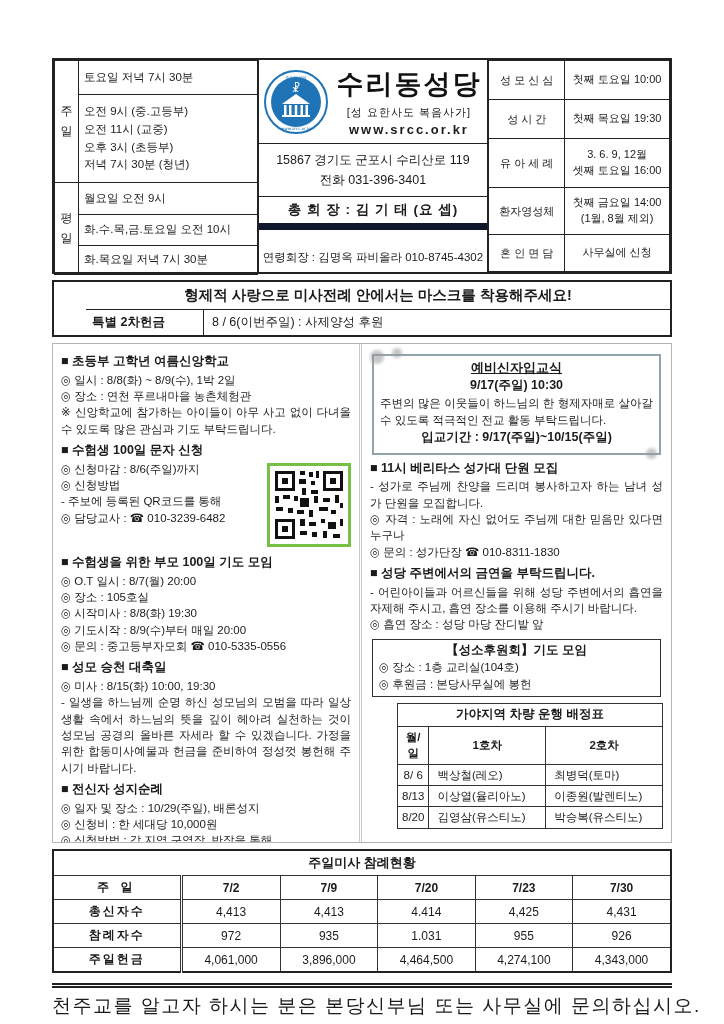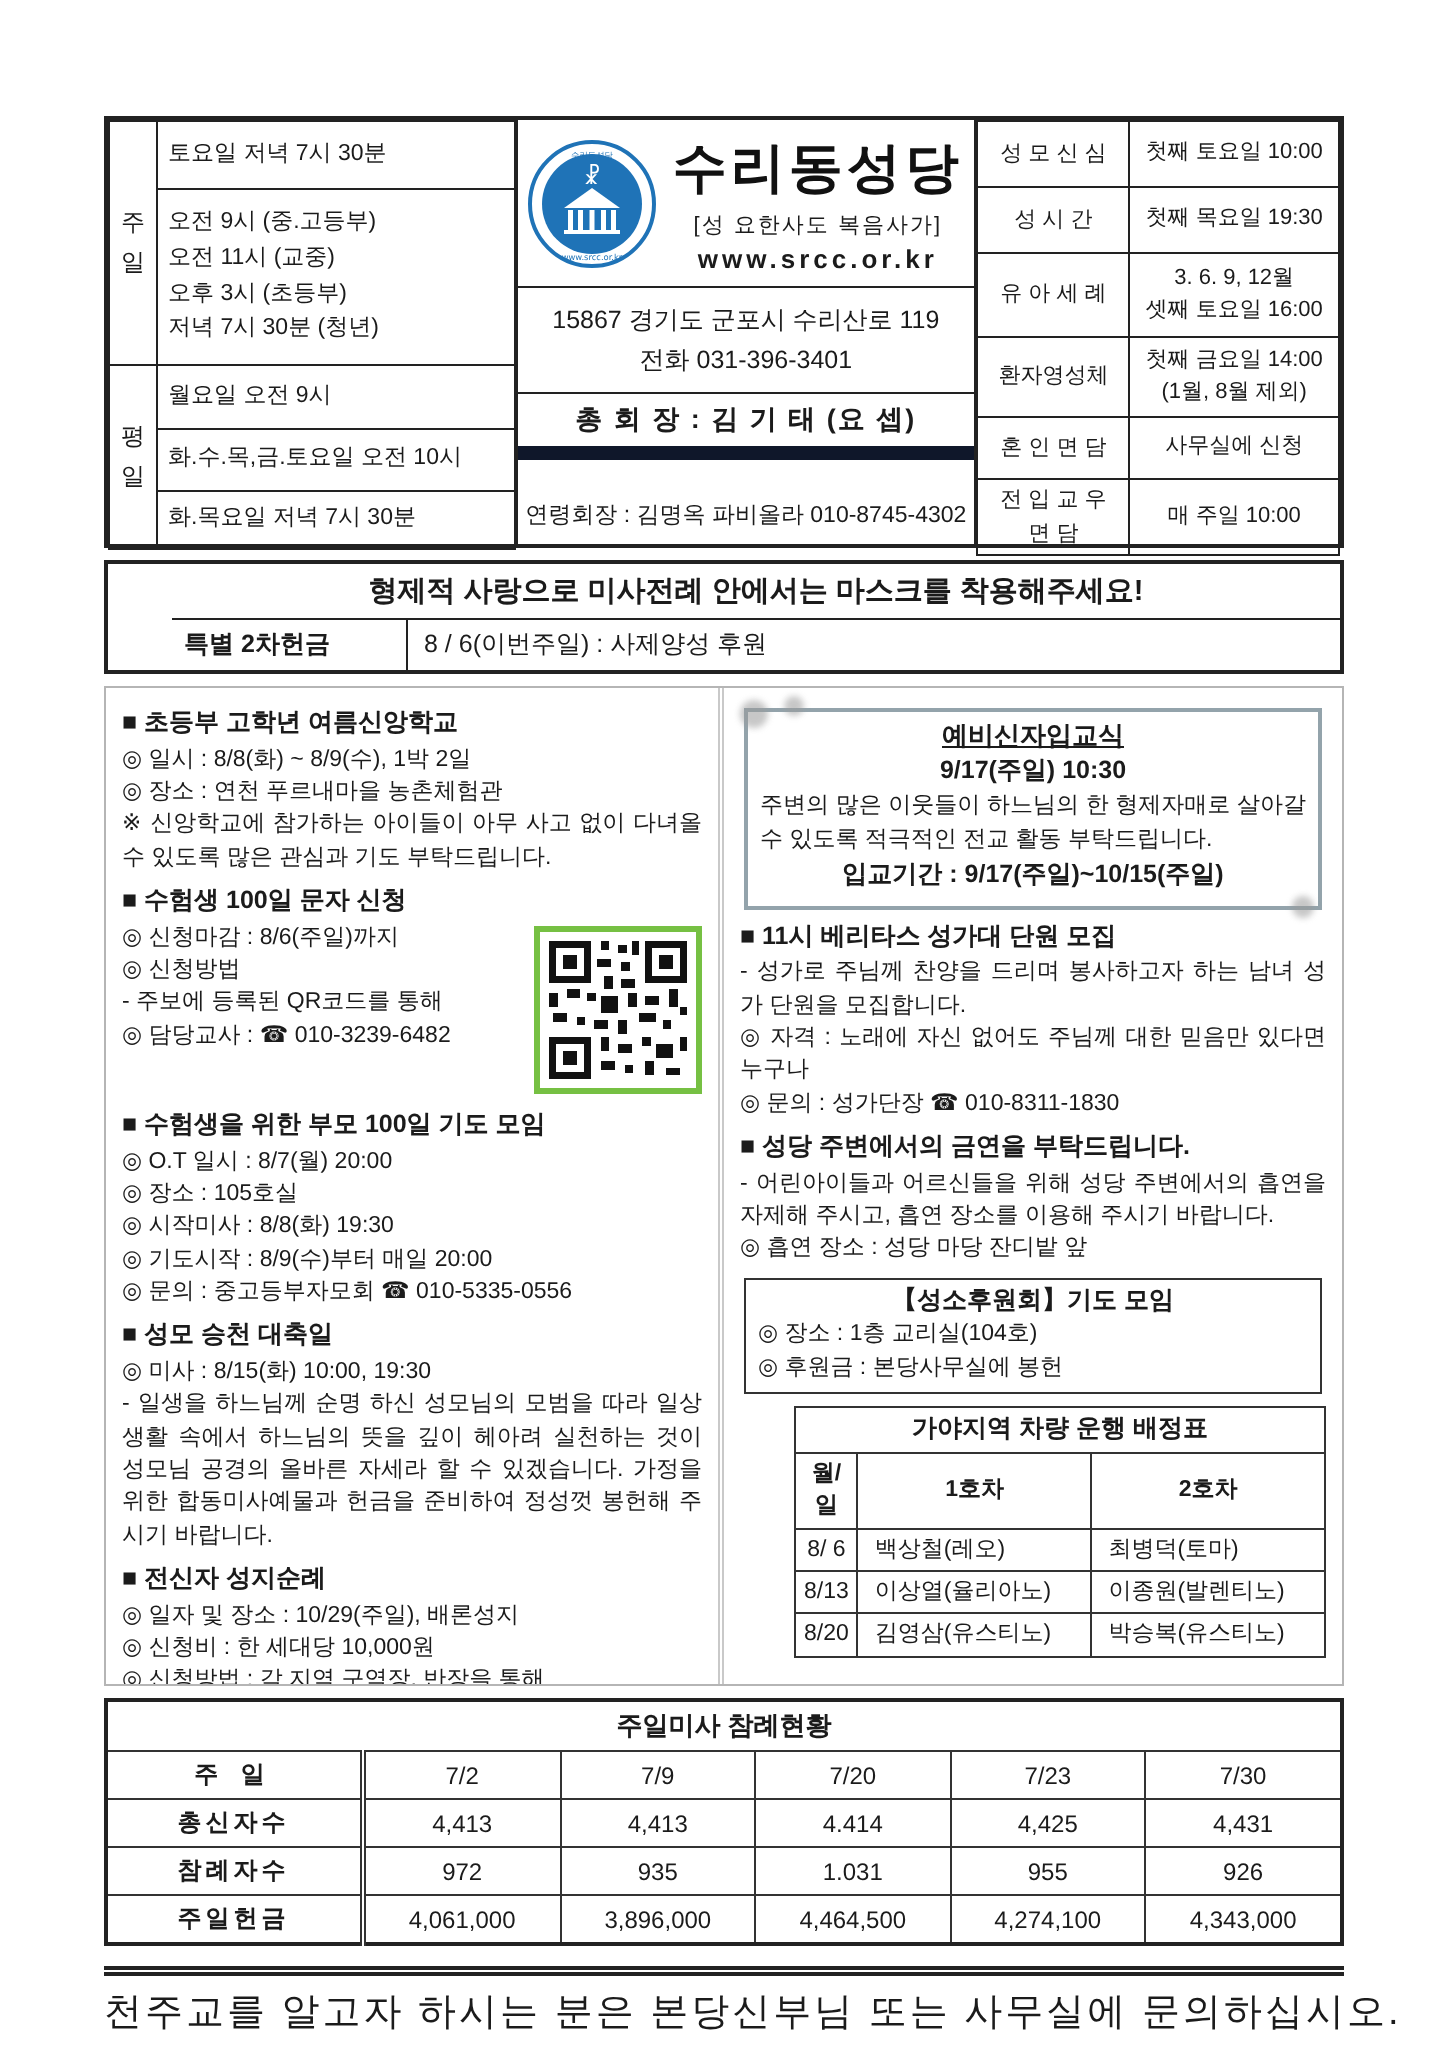--- a/index.html
+++ b/index.html
@@ -69,21 +69,21 @@
   .vehicle td.day { width:46px; text-align:center; }
   .vehicle td.name { width:50%; padding-left:8px; }
 
   
   .attendance { margin-top:6px; }
   .attendance table { border-collapse:collapse; width:100%; font-size:12px; border:2px solid #222; }
   .attendance th, .attendance td { border:1px solid #333; padding:3px 2px; text-align:center; }
   .attendance .atitle { font-weight:bold; font-size:13px; }
   .attendance td.rowlab { font-weight:bold; border-right:3px double #333; width:128px; letter-spacing:2px;font-family:Liberation Mono, monospace; }
   .attendance th.rowlab { border-right:3px double #333; width:128px; letter-spacing:4px; }
-  .attendance th.date { font-weight:normal; }
+  .attendance th.date { font-weight:bold; }
 
   
   .footer { margin-top:10px; border-top:5px double #222; padding-top:5px; }
   .footer .ftext { font-size:19px; letter-spacing:1.5px; text-align:center; white-space:nowrap; }
 </style>
 </head>
 <body>
 
 <div class="page">
 
@@ -168,25 +168,20 @@
 셋째 토요일 16:00</td>
         </tr>
         <tr style="height:40px;">
           <td class="sac-label">환자영성체</td>
           <td class="sac-value">첫째 금요일 14:00
 (1월, 8월 제외)</td>
         </tr>
         <tr style="height:31px;">
           <td class="sac-label">혼 인 면 담</td>
           <td class="sac-value">사무실에 신청</td>
-        </tr>
-        <tr style="height:35px;">
-          <td class="sac-label">전 입 교 우
-면          담</td>
-          <td class="sac-value">매 주일 10:00</td>
         </tr>
       </tbody>
         </table>
     </div>
   </div>
 
   <div class="banner">
     <div class="notice">형제적 사랑으로 미사전례 안에서는 마스크를 착용해주세요!</div>
     <div class="special">
       <div class="lab">특별 2차헌금</div>

